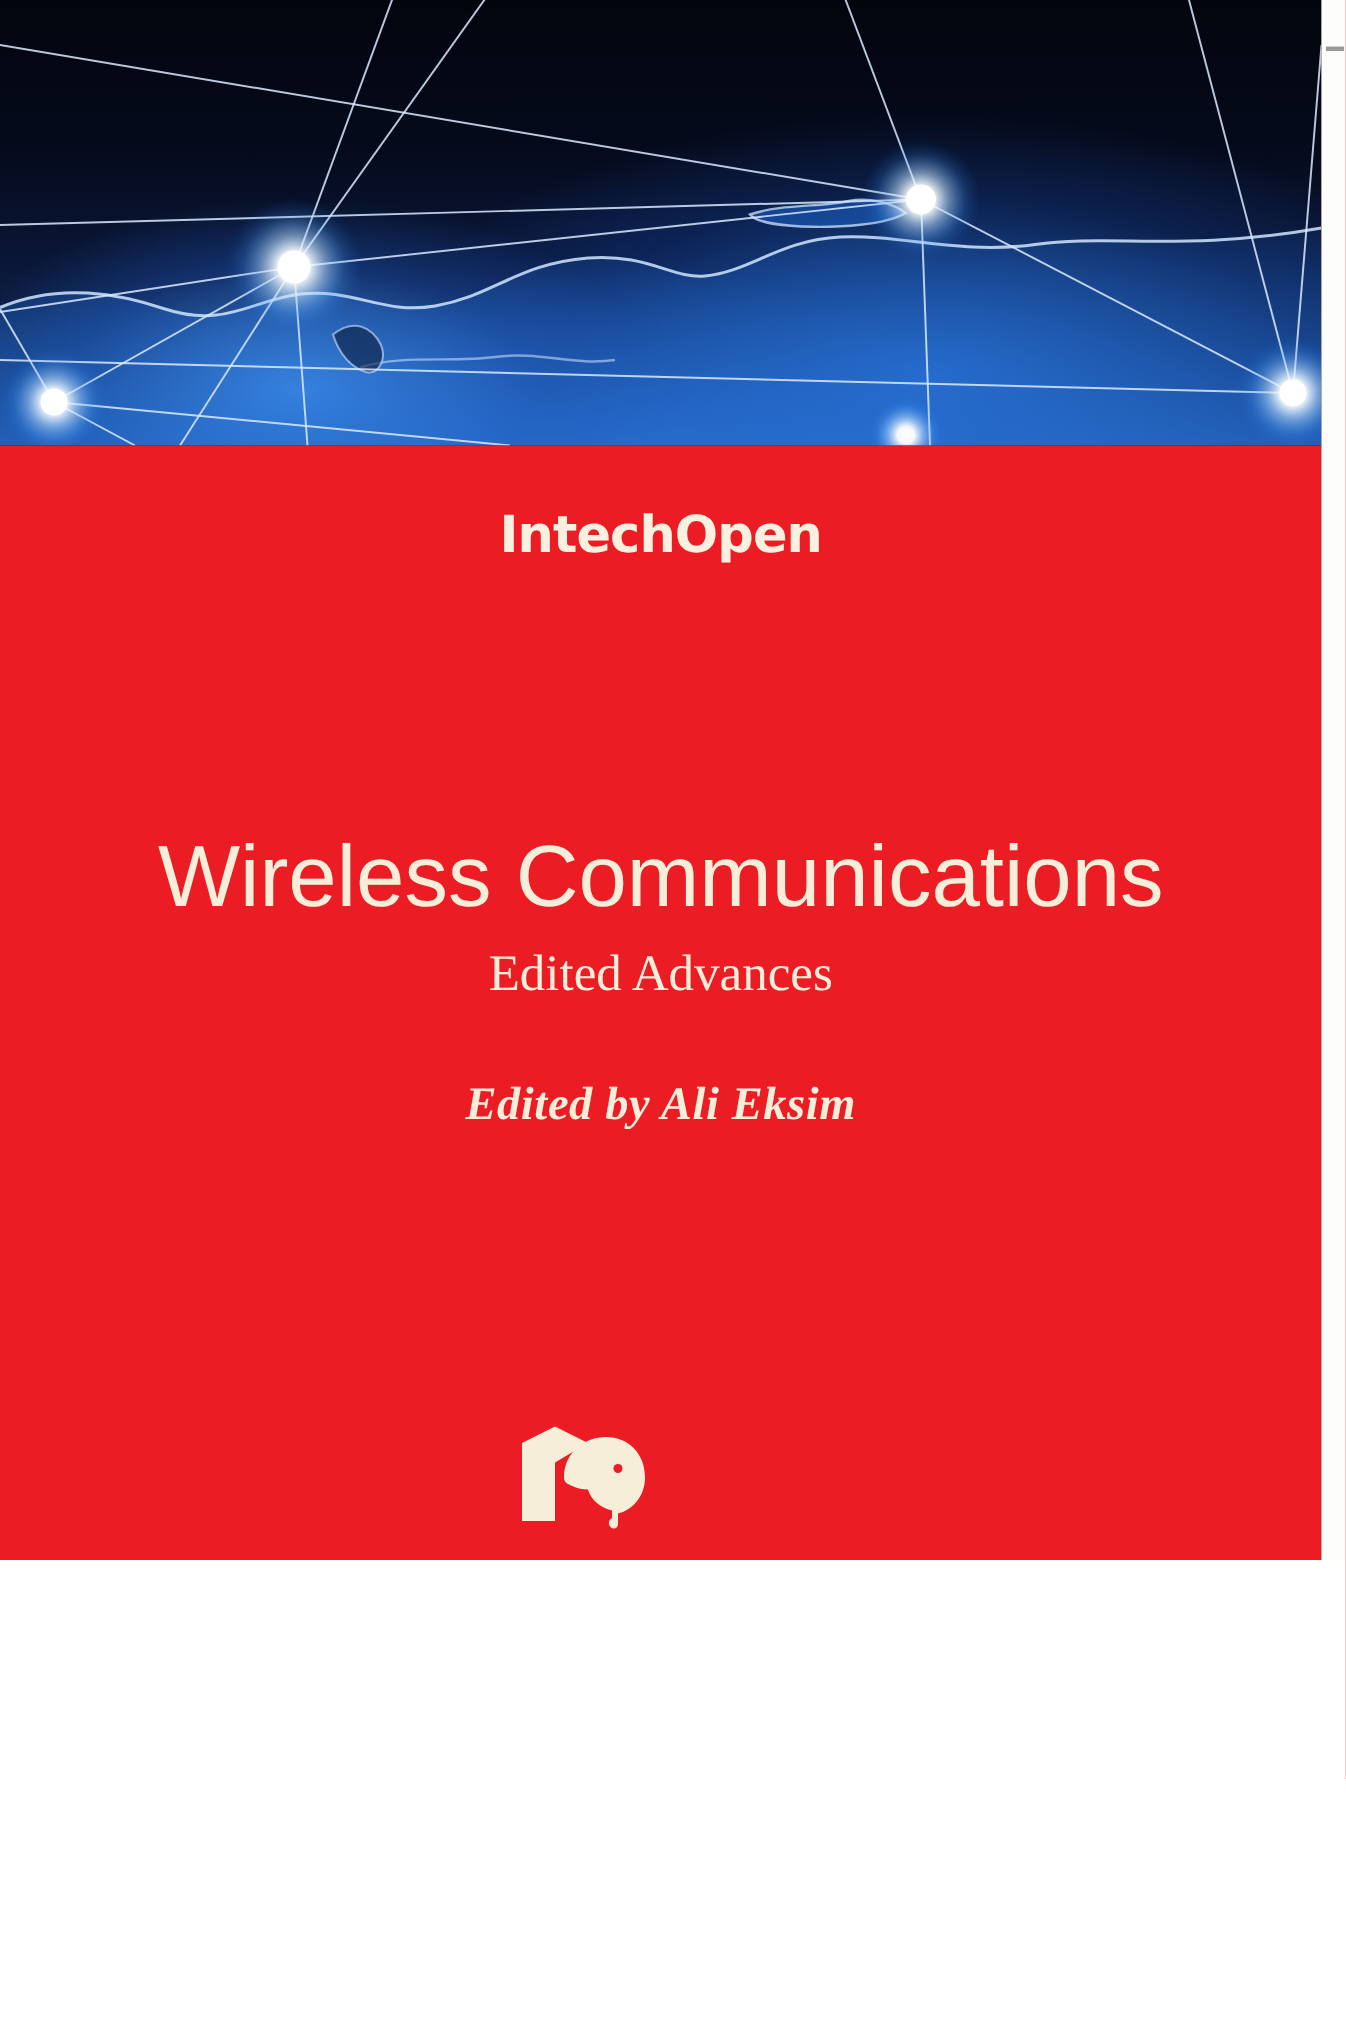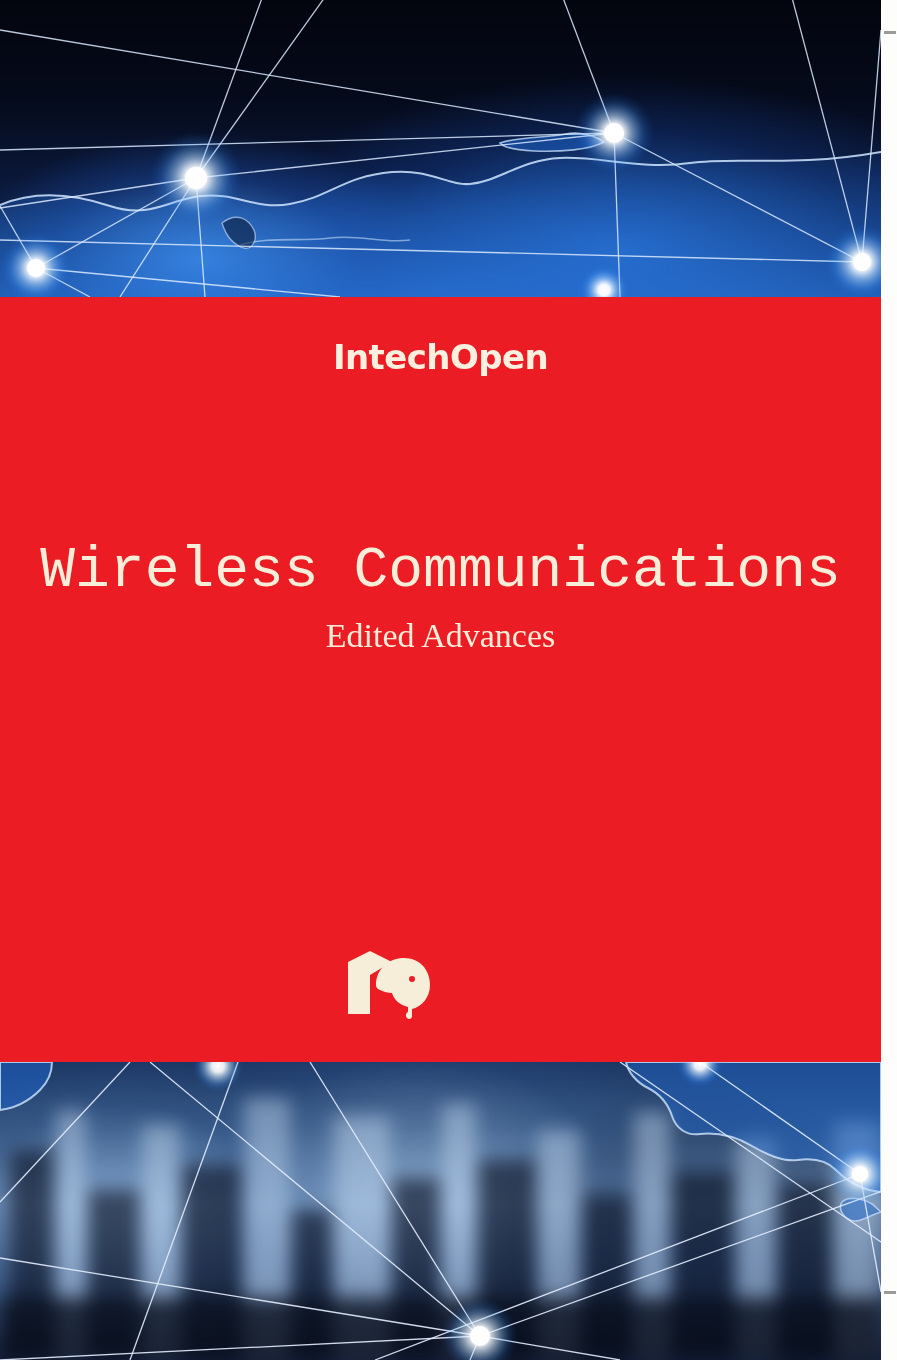--- a/index.html
+++ b/index.html
@@ -11,21 +11,21 @@
   body {
     width: 897px;
     height: 1360px;
     overflow: hidden;
     font-family: "Liberation Serif", serif;
   }
 
   #cover {
     position: relative;
     width: 897px;
-    height: 1360px;
+    height: 1040px;
     background: #fca5a5;
     overflow: hidden;
   }
 
   
   .cover-art {
     position: absolute;
     left: 0;
     top: 0;
     width: 881px;
@@ -132,25 +132,25 @@
   
   .title-block {
     position: absolute;
     left: 0;
     top: 540px;
     width: 881px;
     text-align: center;
     color: #f7eeda;
   }
   .title-main {
-    font-family: Liberation Mono, monospace;
+    font-family: Liberation Sans, sans-serif;
     font-size: 58px;
     line-height: 1.06;
     font-weight: normal;
-    margin: 0;
+    margin: 14px;
     padding: 0;
     letter-spacing: 0px;
   }
   .title-sub {
     font-family: "Liberation Serif", serif;
     font-size: 34px;
     line-height: 1.25;
     margin: 14px 0 0 0;
     padding: 0;
     font-weight: normal;
@@ -250,20 +250,21 @@
 
     <div class="wordmark">IntechOpen</div>
 
     <div class="title-block">
       <div class="title-main">
         <span>Wireless Communications</span><br>
       </div>
       <div class="title-sub">Edited Advances</div>
     </div>
 
+    <div class="editor-line">Edited by Ali Eksim</div>
 
     <svg class="logo-mark" viewBox="0 0 95 75">
       <g fill="#f7eeda">
         <path d="M8,17 L30,6 L30,30 L30,69 L8,69 Z"></path>
         <path d="M30,6 L52,17 L30,30 Z"></path>
         <path d="M36,40 C36,23 50,13 64,13 C79,13 90,24 90,40 C90,53 81,62 72,64
                  L72,71 C72,74 69,75 67,73 C65,71 66,68 68,67 L68,62
                  C60,60 54,55 52,48 C48,48 44,47 40,45 C37,44 36,42 36,40 Z"></path>
       </g>
       <circle cx="72" cy="34" r="3" fill="#ec1c24"></circle>

